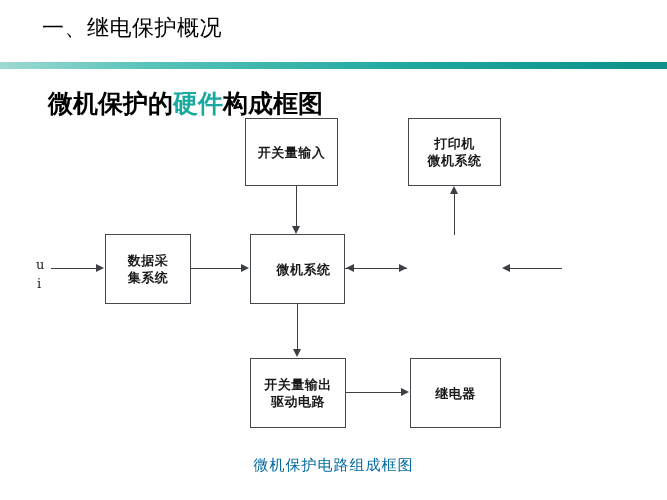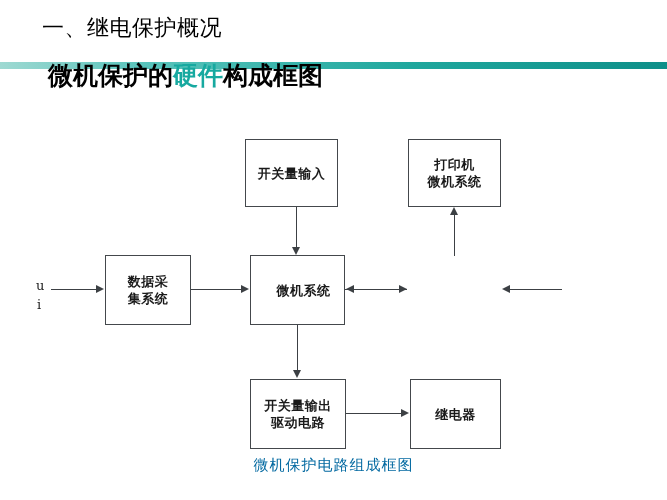--- a/index.html
+++ b/index.html
@@ -34,37 +34,36 @@
     left: 0;
     top: 62px;
     width: 667px;
     height: 7px;
     background: linear-gradient(to right, #9ed9d2 0%, #58c3bb 22%, #1fa79d 62%, #0e8f89 100%);
   }
 
   #slide-title {
     position: absolute;
     left: 48px;
-    top: 60px;
+    top: 88px;
     font-family: "DejaVu Sans", "Liberation Sans", sans-serif;
     font-size: 25px;
     font-weight: 700;
     white-space: nowrap;
     line-height: 32px;
   }
   #slide-title .hl { color: #17a9a0; }
 
   
   #diagram {
     position: absolute;
     left: 0;
     top: 0;
     width: 667px;
     height: 360px;
-    margin-top: 21px;
   }
 
   .node {
     position: absolute;
     box-sizing: border-box;
     border: 1.3px solid #44484c;
     background: #ffffff;
     display: flex;
     align-items: center;
     justify-content: center;

